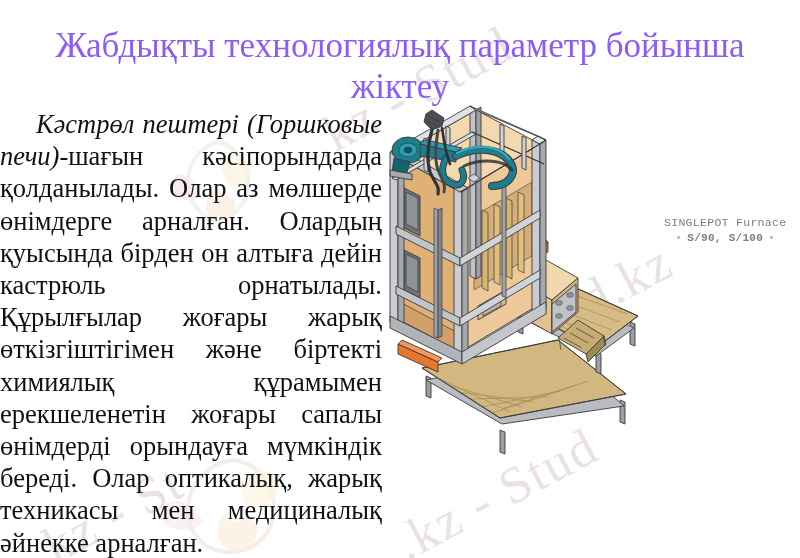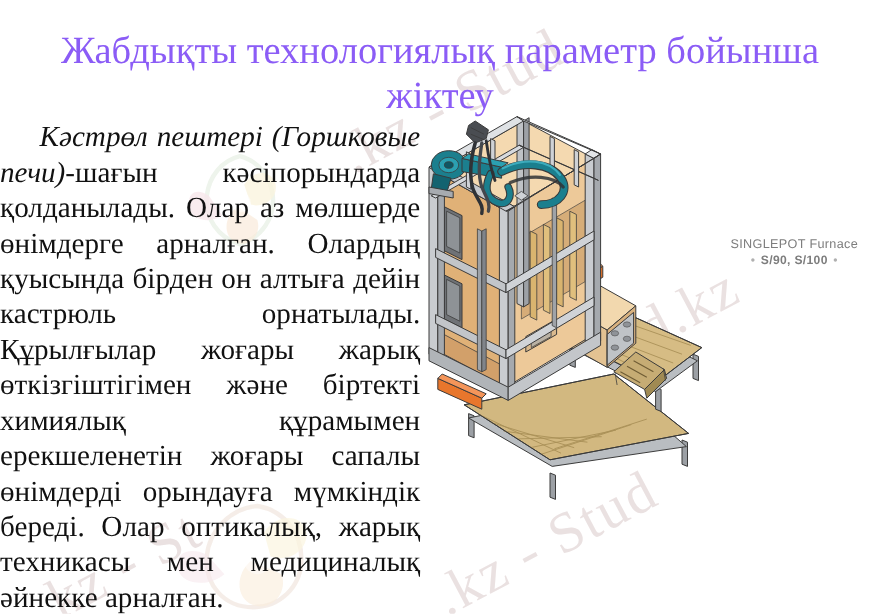--- a/index.html
+++ b/index.html
@@ -88,21 +88,21 @@
   }
   #furnace-figure svg { display: block; width: 100%; height: 100%; }
 
   
   #figure-caption {
     position: absolute;
     left: 664px;
     top: 216px;
     z-index: 3;
     text-align: center;
-    font-family: Liberation Sans, sans-serif;
+    font-family: Liberation Mono, monospace;
     color: #7d7d7d;
   }
   #figure-caption .cap-main {
     font-size: 11.5px;
     letter-spacing: .3px;
     white-space: nowrap;
     display: block;
   }
   #figure-caption .cap-sub {
     font-size: 11px;

